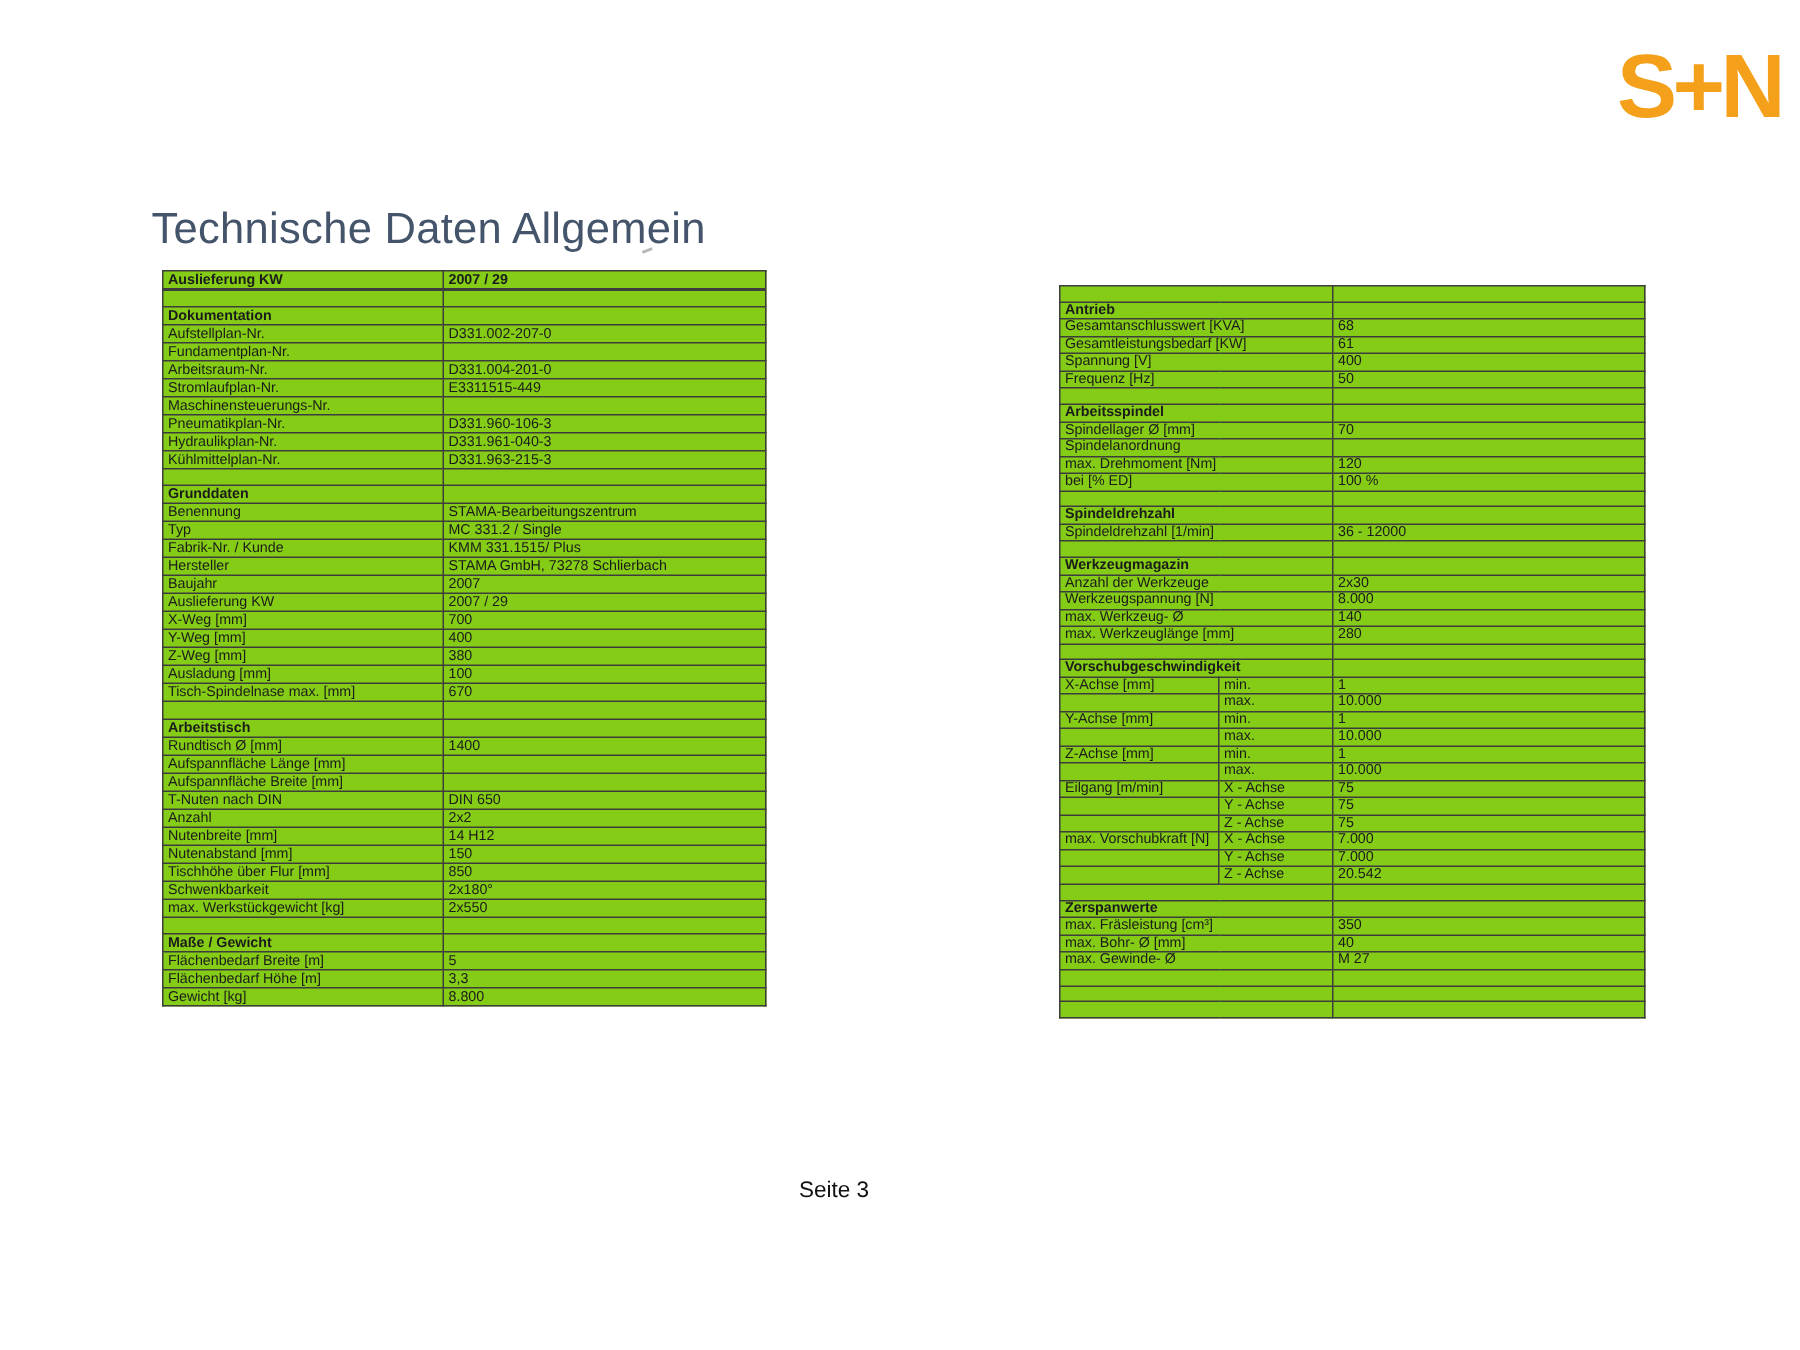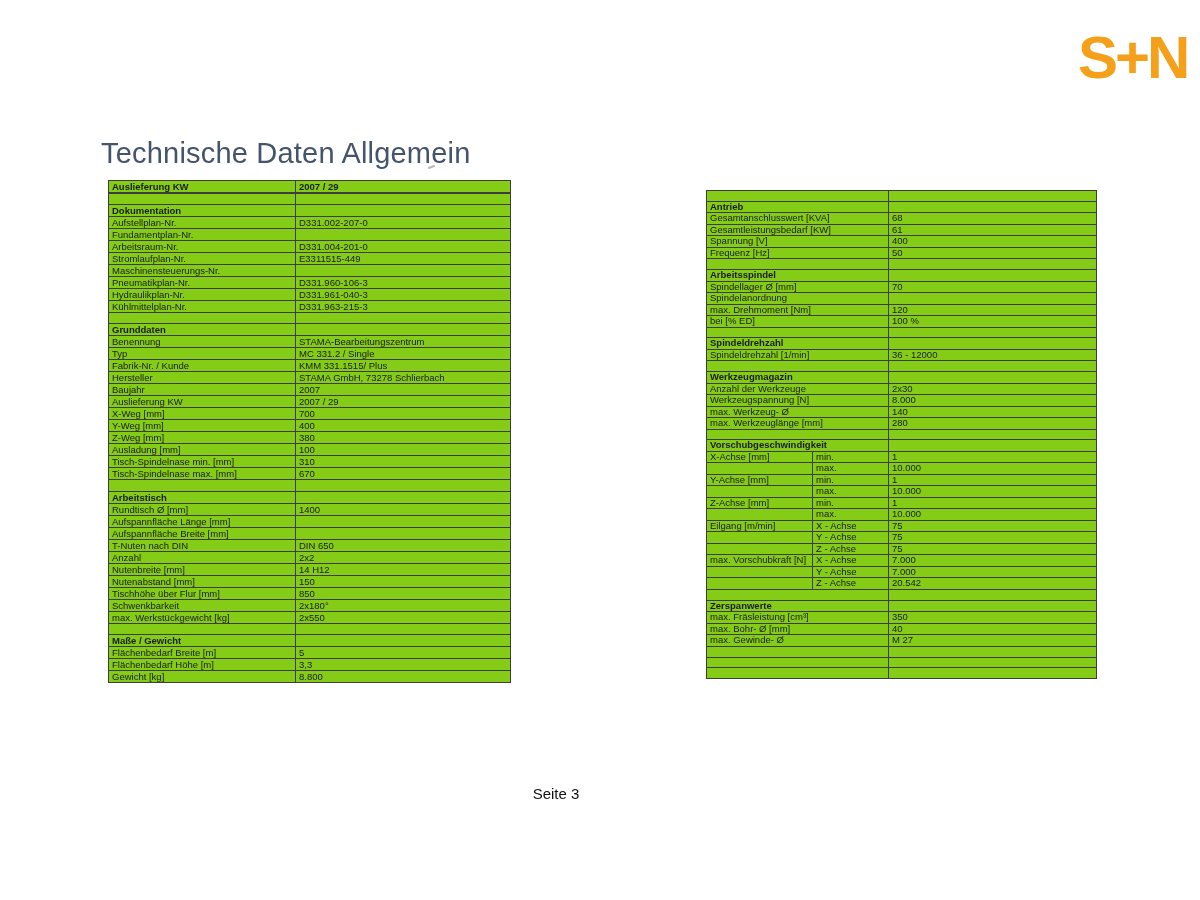--- a/index.html
+++ b/index.html
@@ -150,24 +150,20 @@
       </tr>
       <tr>
         <td>Z-Weg [mm]</td>
         <td>380</td>
       </tr>
       <tr>
         <td>Ausladung  [mm]</td>
         <td>100</td>
       </tr>
       <tr>
-        <td>Tisch-Spindelnase min. [mm]</td>
-        <td>310</td>
-      </tr>
-      <tr>
         <td>Tisch-Spindelnase max. [mm]</td>
         <td>670</td>
       </tr>
       <tr>
         <td></td>
         <td></td>
       </tr>
       <tr class="bold">
         <td>Arbeitstisch</td>
         <td></td>

